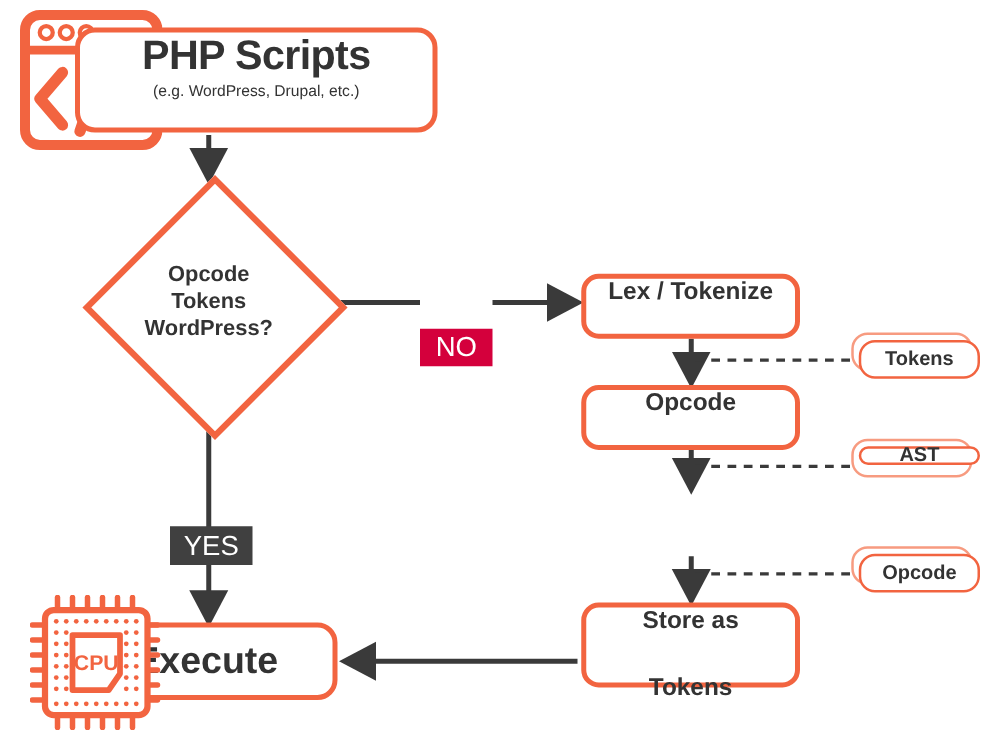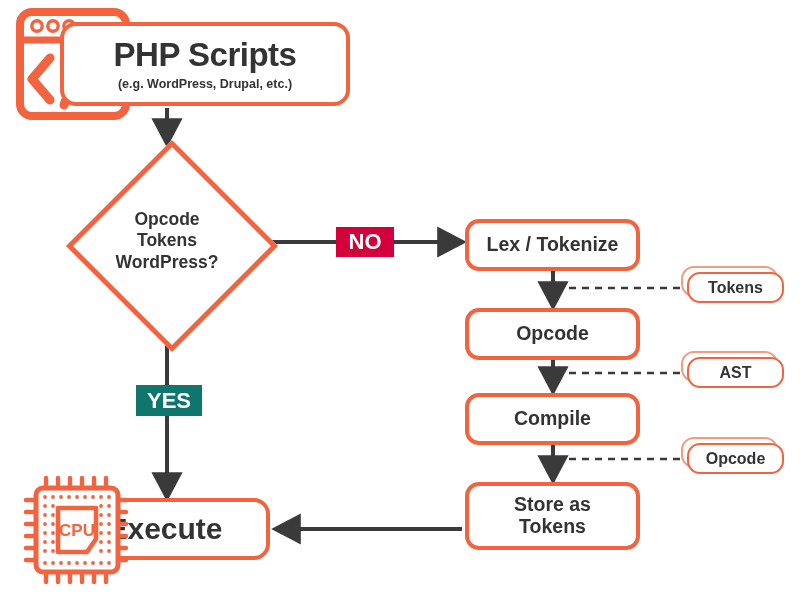--- a/index.html
+++ b/index.html
@@ -16,31 +16,31 @@
   
   .node{
     position:absolute;
     box-sizing:border-box;
     background:#ffffff;
     border:4px solid #F26440;
     border-radius:14px;
     display:flex;
     flex-direction:column;
     align-items:center;
-    justify-content:center;
+    justify-content:flex-start;
     color:#333333;
     font-weight:bold;
     text-align:center;
     line-height:1.12;
   }
 
   
   #php-card{left:60px;top:22px;width:290px;height:84px;border-radius:16px;}
   #php-title{font-size:33px;letter-spacing:-0.5px;color:#333333;}
-  #php-sub{font-size:12.5px;margin-top:3px;color:#333333;font-weight:bold;}
+  #php-sub{font-size:12.5px;margin-top:3px;color:#333333;font-weight:normal;}
 
   
   #code-icon{position:absolute;left:16px;top:8px;width:114px;height:112px;}
 
   
   #diamond-wrap{position:absolute;left:62px;top:136px;width:210px;height:210px;}
   #diamond-shape{
     position:absolute;left:35px;top:35px;width:140px;height:140px;
     border:5px solid #F26440;background:#ffffff;
     transform:rotate(45deg);
@@ -49,21 +49,21 @@
     position:absolute;left:0;top:0;width:210px;height:210px;
     display:flex;align-items:center;justify-content:center;
     font-size:17.5px;font-weight:bold;color:#333333;line-height:1.22;text-align:center;
   }
 
   
   .pbox{width:175px;height:52px;font-size:19.5px;}
   #box-lex{left:465px;top:219px;}
   #box-parse{left:465px;top:308px;}
   #box-compile{left:465px;top:393px;}
-  #box-store{left:465px;top:482px;height:68px;font-size:19.5px;}
+  #box-store{left:465px;top:482px;height:68px;font-size:19.5px;gap:32px;}
 
   
   #box-execute{left:60px;top:498px;width:210px;height:62px;font-size:30px;border-radius:16px;
     align-items:center;justify-content:center;}
   #cpu-icon{position:absolute;left:24px;top:476px;width:106px;height:108px;}
 
   
   .pill{
     position:absolute;box-sizing:border-box;
     background:#ffffff;border:2.5px solid #F26440;border-radius:13px;
@@ -71,33 +71,33 @@
     font-size:16px;font-weight:bold;color:#333333;
     z-index:3;
   }
   .pill-ghost{
     position:absolute;box-sizing:border-box;
     background:#ffffff;border:2.5px solid #F79B80;border-radius:13px;
     z-index:2;
   }
   #pill-tokens{left:687px;top:272px;width:97px;height:31px;}
   #ghost-tokens{left:681px;top:266px;width:97px;height:31px;}
-  #pill-ast{left:687px;top:357px;width:97px;height:31px;}
+  #pill-ast{left:687px;top:357px;width:97px;height:15px;}
   #ghost-ast{left:681px;top:351px;width:97px;height:31px;}
   #pill-opcode{left:687px;top:443px;width:97px;height:31px;}
   #ghost-opcode{left:681px;top:437px;width:97px;height:31px;}
 
   
   .badge{
     position:absolute;box-sizing:border-box;
     display:flex;align-items:center;justify-content:center;
-    color:#ffffff;font-weight:bold;z-index:5;
+    color:#ffffff;font-weight:normal;z-index:5;margin-top:36px;
   }
   #badge-no{left:336px;top:227px;width:58px;height:30px;background:#D4003C;font-size:22px;}
-  #badge-yes{left:136px;top:385px;width:66px;height:31px;background:#0f766e;font-size:22px;}
+  #badge-yes{left:136px;top:385px;width:66px;height:31px;background:#404040;font-size:22px;}
 </style>
 </head>
 <body>
 
 <div id="stage">
 
   <svg id="wires" viewBox="0 0 800 600">
     <defs>
       <marker id="arrowDark" markerWidth="9" markerHeight="9" refX="6.2" refY="4.5" orient="auto">
         <path d="M0,0.6 L7.4,4.5 L0,8.4 Z" fill="#3A3A3A"></path>
@@ -150,23 +150,20 @@
   </div>
 
   <div class="badge" id="badge-no">NO</div>
   <div class="badge" id="badge-yes">YES</div>
 
   <div class="node pbox" id="box-lex">
     <span>Lex / Tokenize</span>
   </div>
   <div class="node pbox" id="box-parse">
     <span>Opcode</span>
-  </div>
-  <div class="node pbox" id="box-compile">
-    <span>Compile</span>
   </div>
   <div class="node pbox" id="box-store">
     <span>Store as</span>
     <span>Tokens</span>
   </div>
 
   <div class="pill-ghost" id="ghost-tokens"></div>
   <div class="pill" id="pill-tokens">
     <span>Tokens</span>
   </div>

